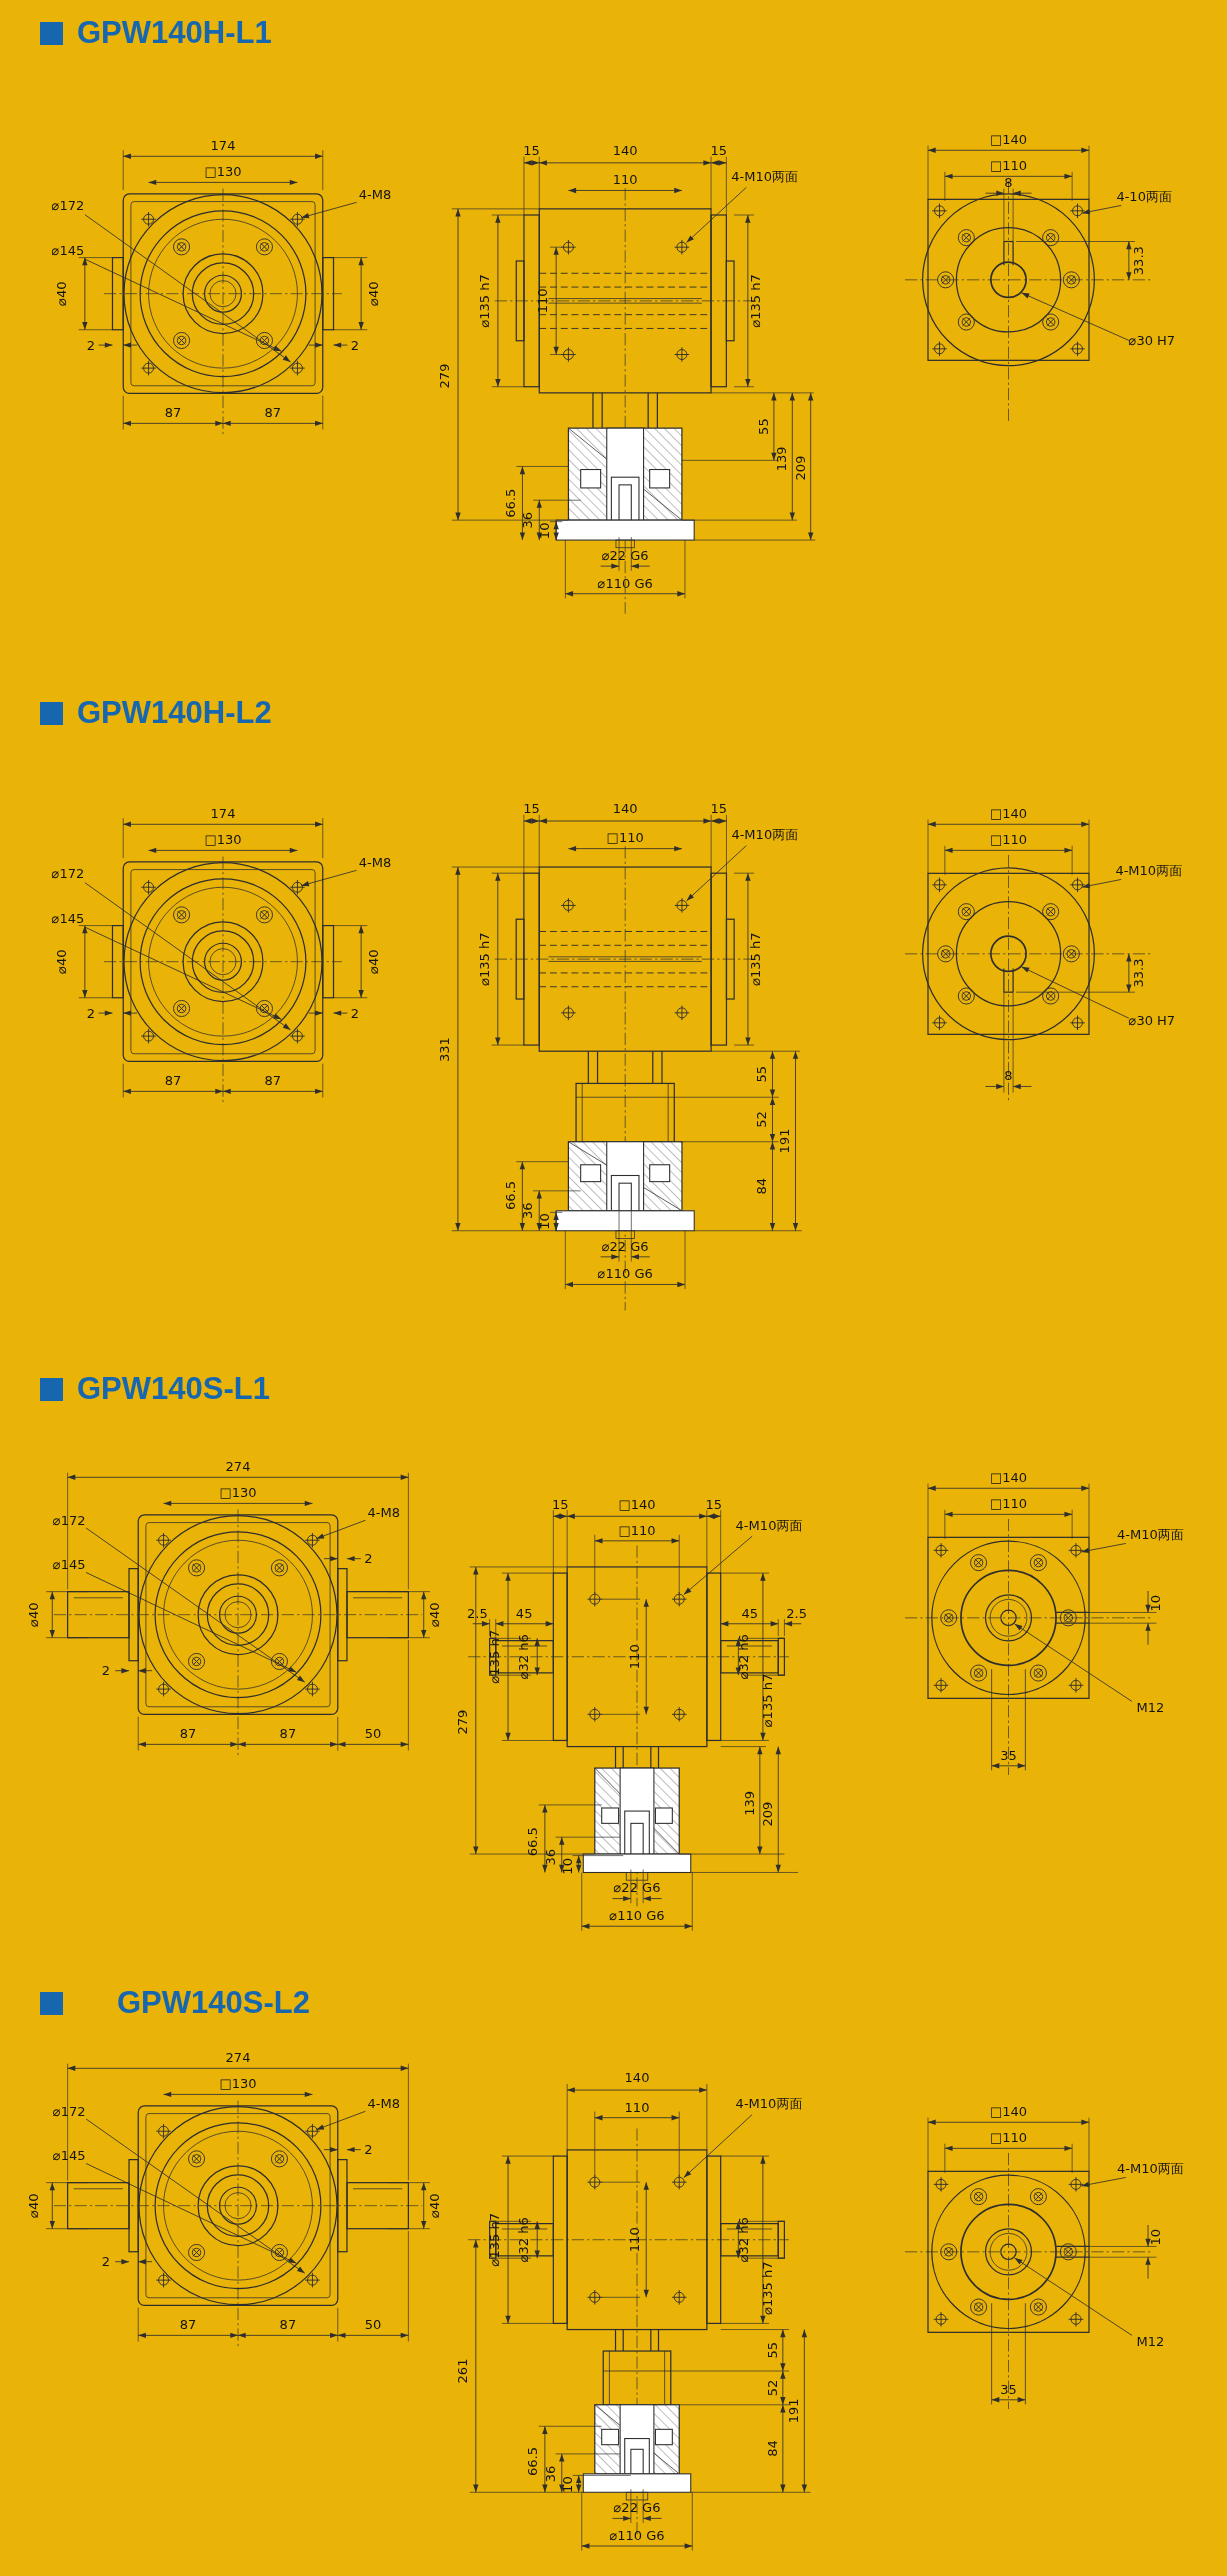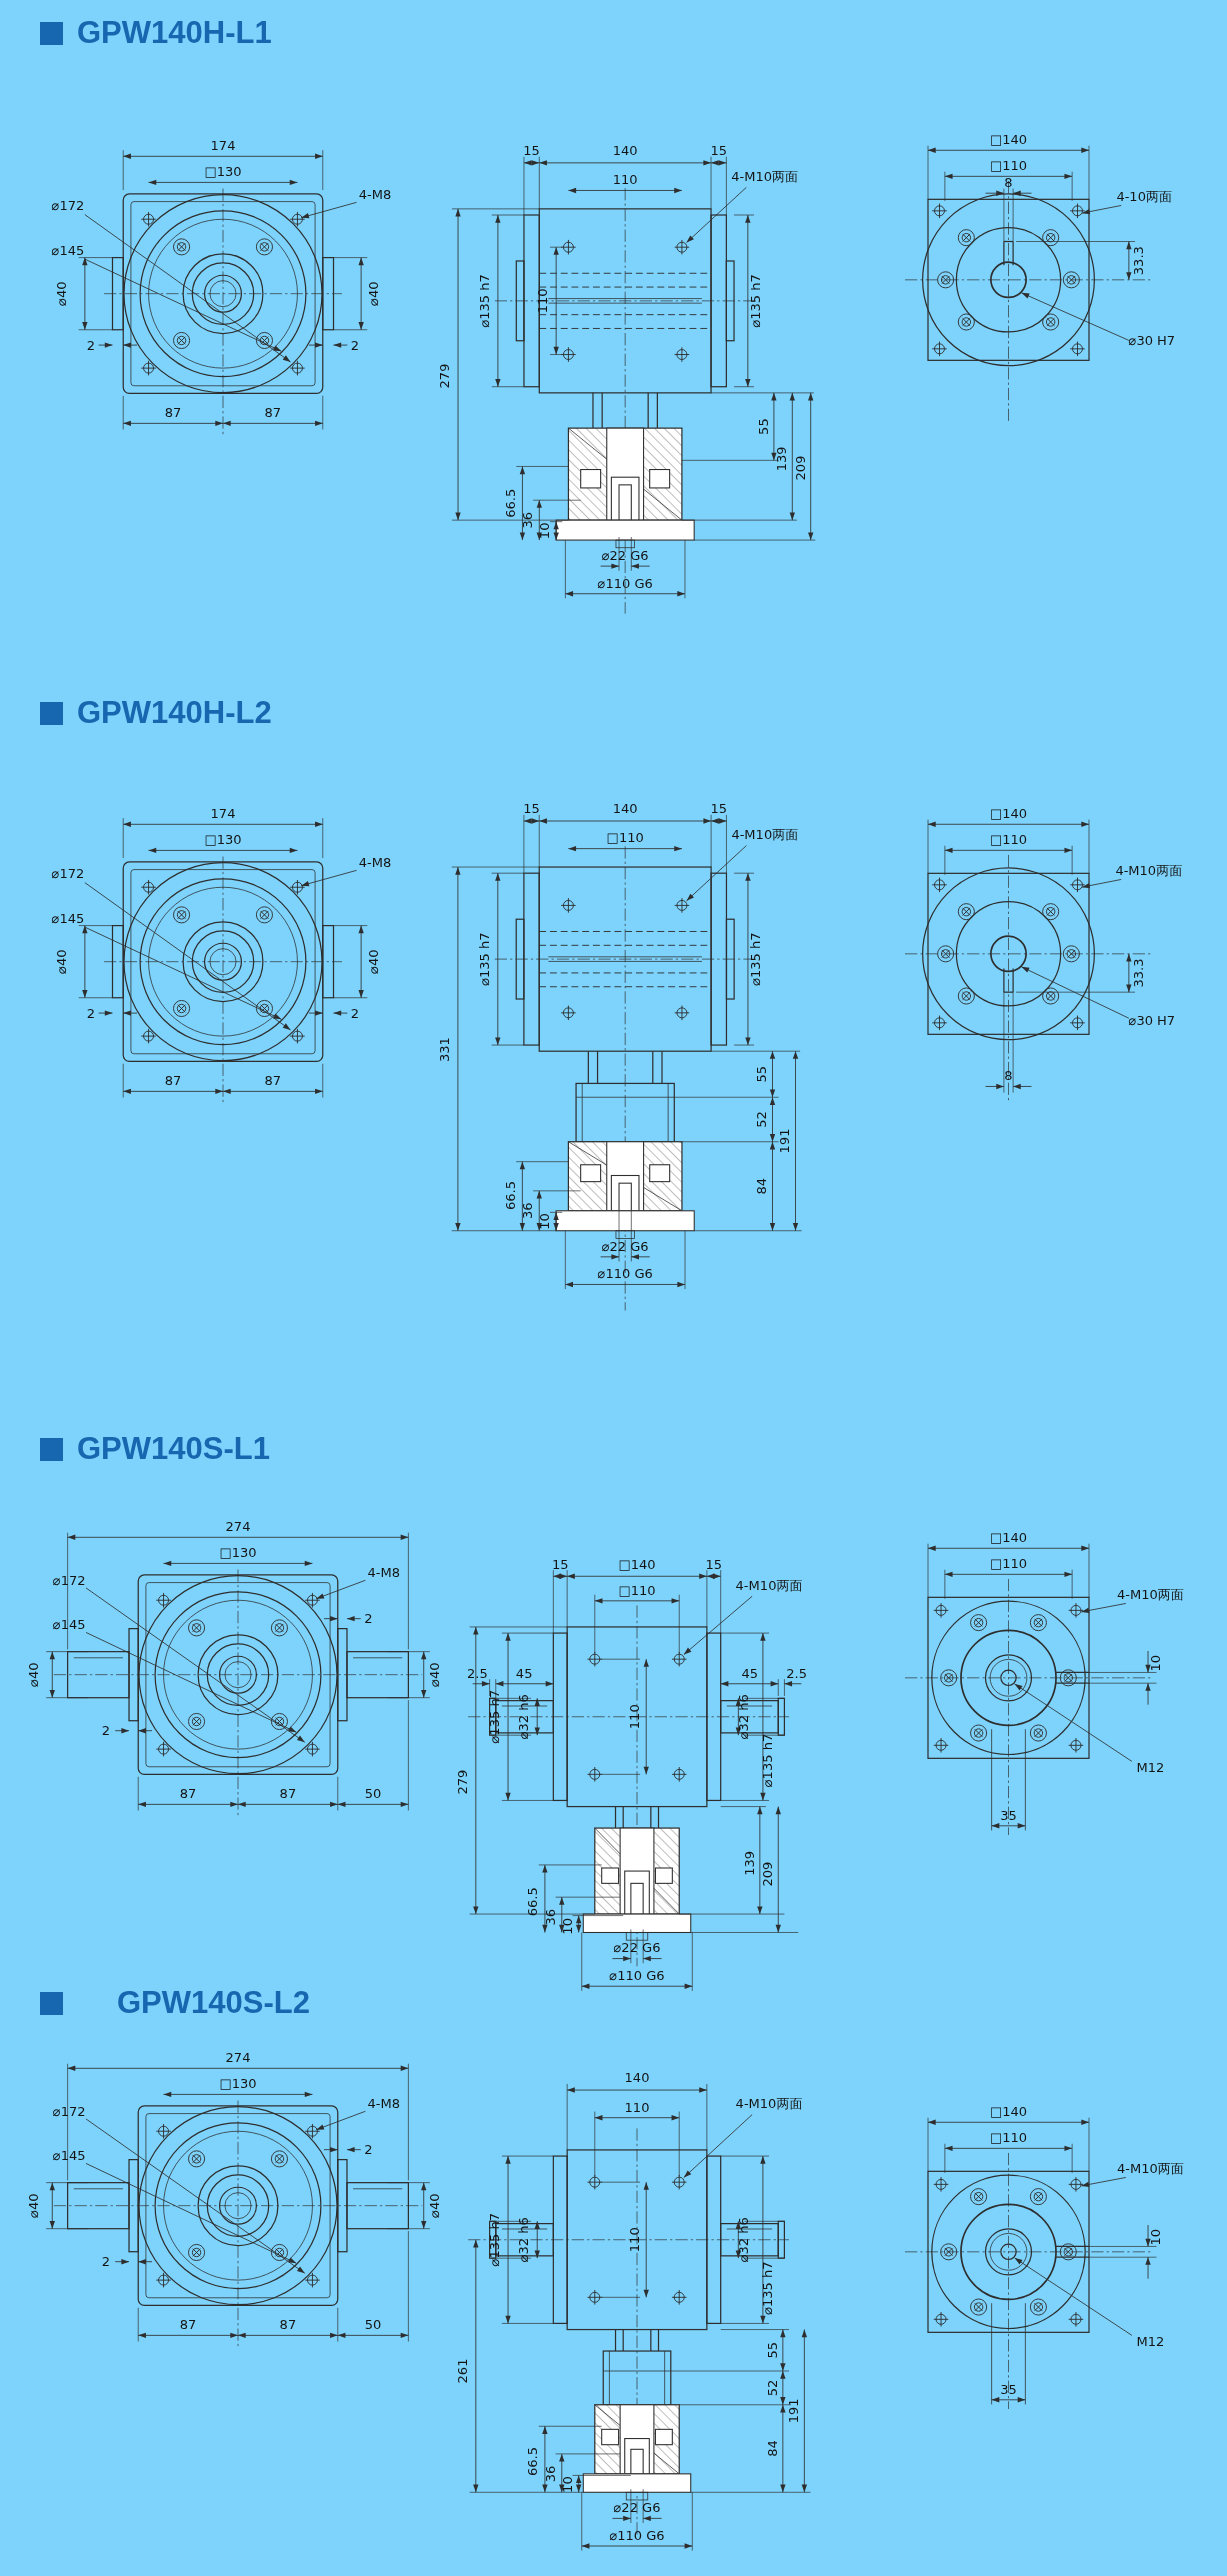--- a/index.html
+++ b/index.html
@@ -39,21 +39,21 @@
       </g>
 <g id="bc" stroke="#2e2e2e" stroke-width="1.2" fill="none">
         <circle r="10.5"></circle>
         <circle r="5.5"></circle>
         <line x1="-7" x2="7" transform="rotate(45)"></line>
         <line x1="-7" x2="7" transform="rotate(135)"></line>
       </g>
 </defs>
 </svg>
 
-<div id="page" style="background: #7dd3fc;">
+<div id="page" style="background: #eab308;">
 
 <div class="sec" style="top:0;height:658px">
   <div class="hd">
     <span class="bullet" style="background: rgb(23, 103, 176);"></span>
     <h2 style="color: rgb(23, 103, 176);">GPW140H-L1</h2>
   </div>
 
   <svg class="view" style="left:31px;top:121px" width="384" height="330" viewBox="0 0 500 430">
     <g>
       <line class="c" x1="250" y1="88" x2="250" y2="408"></line>
@@ -459,21 +459,21 @@
       <line class="e" x1="229" y1="265" x2="229" y2="396"></line>
           <line class="e" x1="241" y1="265" x2="241" y2="396"></line>
       <line class="m" x1="205" y1="388" x2="229" y2="388" marker-end="url(#ar)"></line>
           <line class="m" x1="265" y1="388" x2="241" y2="388" marker-end="url(#ar)"></line>
       <text class="lb" x="235" y="380">8</text>
       <text class="lb" x="422" y="308">⌀30 H7</text>
     </g>
   </svg>
 </div>
 
-<div class="sec" style="top:1416px;height:614px">
+<div class="sec" style="top:1356px;height:614px">
   <div class="hd">
     <span class="bullet" style="background: rgb(23, 103, 176);"></span>
     <h2 style="color: rgb(23, 103, 176);">GPW140S-L1</h2>
   </div>
 
   <svg class="view" style="left:23px;top:86px" width="430" height="330" viewBox="0 0 560 430">
     <g>
       <line class="c" x1="280" y1="88" x2="280" y2="408"></line>
           <line class="c" x1="40" y1="225" x2="520" y2="225"></line>
       <rect class="s" x="150" y="95" width="260" height="260" rx="8"></rect>

